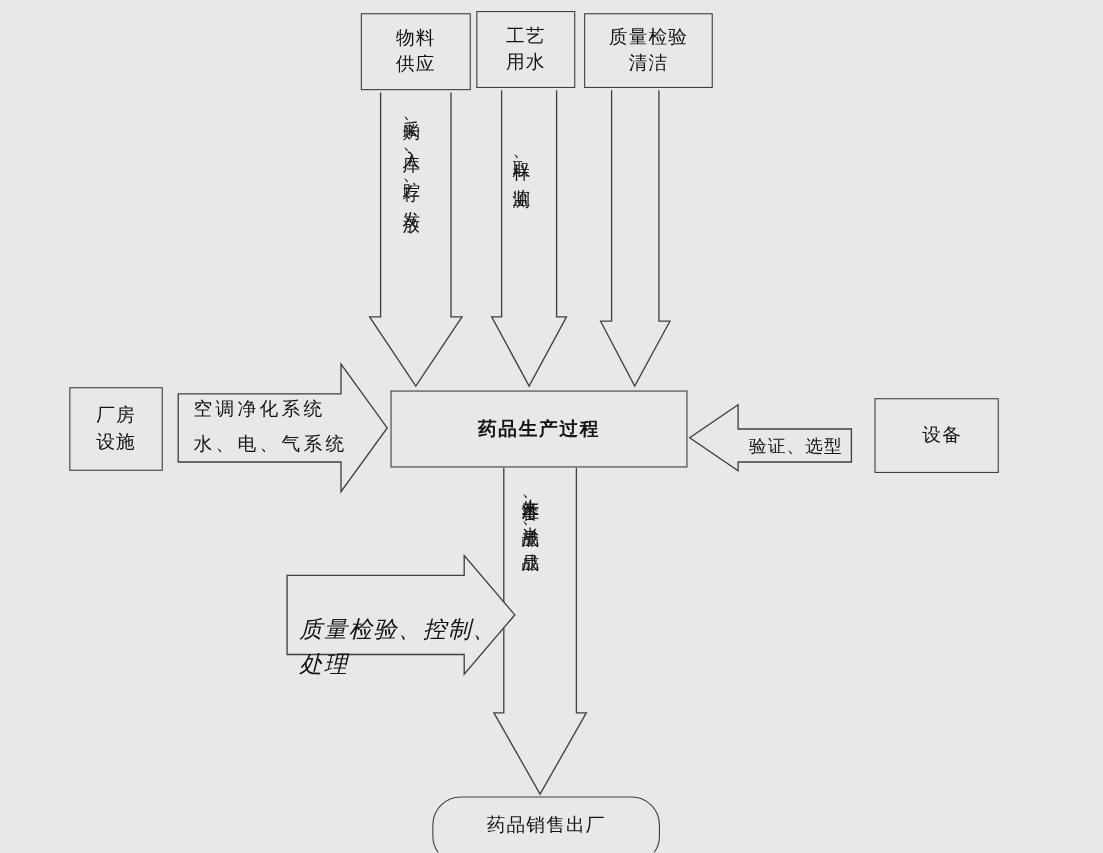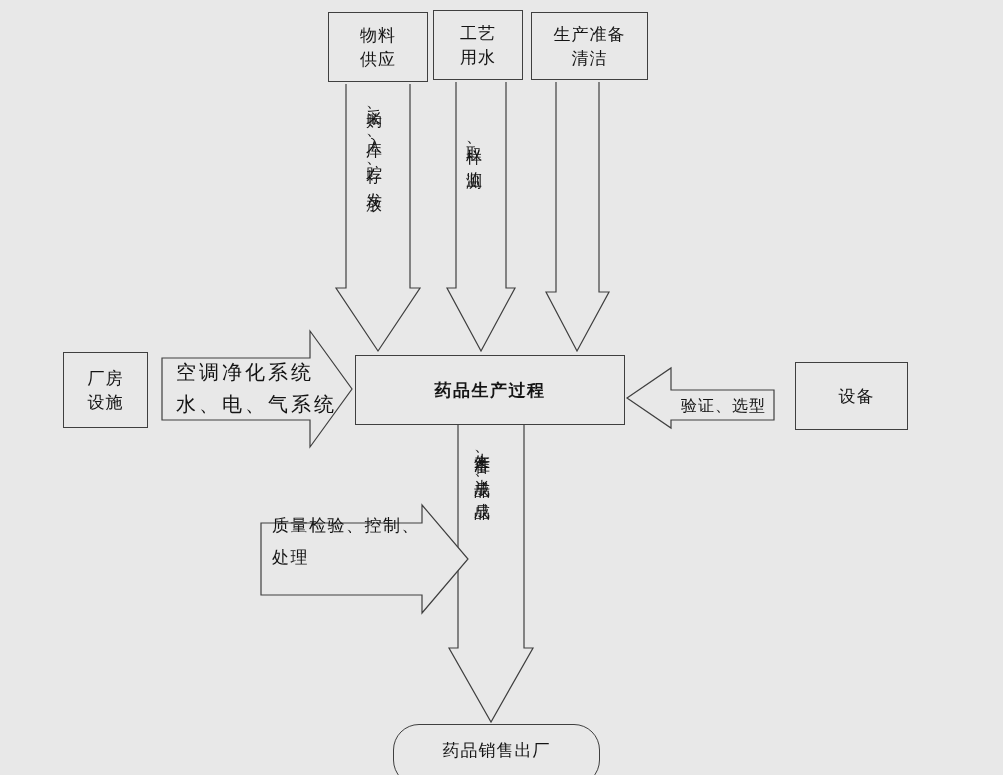--- a/index.html
+++ b/index.html
@@ -32,44 +32,44 @@
     align-items:flex-start;padding-top:13px;
   }
   .vlabel{
     position:absolute;writing-mode:vertical-rl;text-orientation:mixed;
     font-size:16px;white-space:pre;color:var(--text);
   }
   #l-procurement{left:363px;top:96px;letter-spacing:4px;}
   #l-sampling{left:463px;top:133px;letter-spacing:3px;}
   #l-output{left:471px;top:440px;letter-spacing:2px;}
   .hlabel{position:absolute;white-space:pre-line;color:var(--text);}
-  #l-utilities{left:176px;top:356px;font-size:20px;line-height:32px;letter-spacing:3px;}
+  #l-utilities{left:176px;top:356px;font-size:17px;line-height:32px;letter-spacing:3px;}
   #l-validation{left:681px;top:396px;font-size:16px;letter-spacing:1px;text-align:center;}
-  #l-quality{left:272px;top:509px;font-size:17px;line-height:32px;letter-spacing:1.5px;}
+  #l-quality{left:272px;top:556px;font-size:21px;line-height:32px;letter-spacing:1.5px;font-style:italic;}
 </style>
 </head>
 <body>
 
 <div class="canvas">
 
   <svg class="arrows-layer" width="1003" height="775" viewBox="0 0 1003 775">
     <path class="arrow-shape" d="M346,84 L346,288 L336,288 L378,351 L420,288 L410,288 L410,84"></path>
     <path class="arrow-shape" d="M456,82 L456,288 L447,288 L481,351 L515,288 L506,288 L506,82"></path>
     <path class="arrow-shape" d="M556,82 L556,292 L546,292 L577,351 L609,292 L599,292 L599,82"></path>
     <path class="arrow-shape" d="M162,358 L310,358 L310,331 L352,389 L310,447 L310,420 L162,420 Z"></path>
     <path class="arrow-shape" d="M774,390 L671,390 L671,368 L627,398 L671,428 L671,420 L774,420 Z"></path>
     <path class="arrow-shape" d="M458,425 L458,648 L449,648 L491,722 L533,648 L524,648 L524,425"></path>
     <path class="arrow-shape" d="M261,523 L422,523 L422,505 L468,559 L422,613 L422,595 L261,595 Z"></path>
   </svg>
 
   <div class="node" id="n-water">工艺
 用水</div>
   <div class="node" id="n-material">物料
 供应</div>
-  <div class="node" id="n-hygiene">生产准备
+  <div class="node" id="n-hygiene">质量检验
 清洁</div>
   <div class="node" id="n-central">药品生产过程</div>
   <div class="node" id="n-plant">厂房
 设施</div>
   <div class="node" id="n-equipment">设备</div>
   <div class="node" id="n-release">药品销售出厂</div>
 
   <div class="vlabel" id="l-procurement">采购、入库、贮存、发放</div>
   <div class="vlabel" id="l-sampling">取样、监测</div>
   <div class="vlabel" id="l-output">生产准备、半成品、成品</div>

